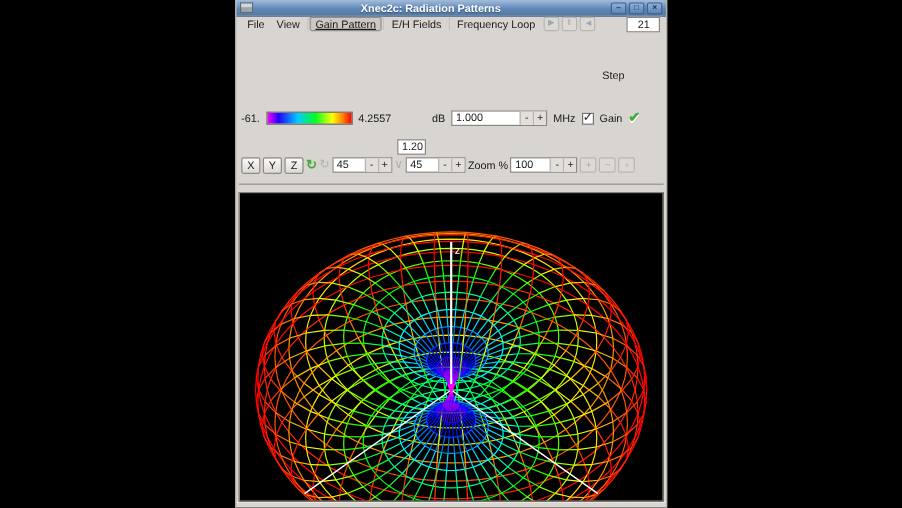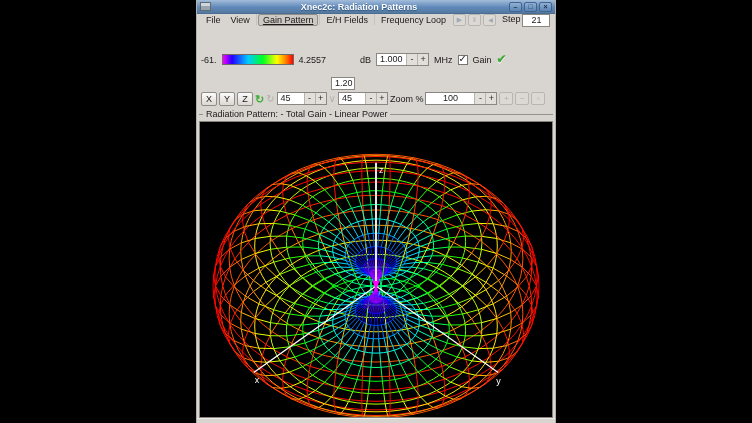--- a/index.html
+++ b/index.html
@@ -21,21 +21,21 @@
     background:linear-gradient(#93b0d3,#5c84b4);border:1px solid #3e6591;border-radius:2px;
     color:#14304e;font-size:7px;line-height:8px;text-align:center;font-weight:bold;}
   
   .menubar{flex:0 0 15px;display:flex;align-items:flex-start;padding:0 4px;white-space:nowrap;}
   .menuitem{padding:1px 5px;}
   .menuitem.active{background:#ccc8c3;border:1px solid #928e89;border-radius:2px;padding:0 4px;text-decoration:underline;}
   .msep{width:1px;height:11px;background:#c6c2bd;margin:0 1px;}
   .loopbtn{width:13px;height:12px;border:1px solid #b9b5b0;border-radius:2px;background:#dcd8d3;
     color:#9fa9b6;font-size:7px;line-height:10px;text-align:center;margin-left:2px;flex:0 0 auto;}
   .loopbtn .dbl{letter-spacing:-2px;font-size:6px;}
-  .step-label{margin-left:4px;padding:0 2px;}
+  .step-label{margin-left:4px;padding:0 2px;margin-top:44px;}
   .entry{background:#fff;border:1px solid #8a8682;height:13px;line-height:11px;padding:0 3px;}
   .step-entry{width:28px;text-align:center;}
   
   .tbar{flex:0 0 17px;display:flex;align-items:center;padding:0 4px;gap:5px;white-space:nowrap;}
   .gradientbar{width:72px;height:11px;border:1px solid #6f6b67;
     background:linear-gradient(to right,#ff00ff 0%,#2200ff 13%,#00ccff 36%,#00ff22 57%,#ffff00 77%,#ff8800 89%,#ff0000 100%);}
   .num-entry{width:24px;text-align:left;margin-top:48px;}
   .spin{display:flex;height:13px;border:1px solid #8a8682;background:#fff;align-items:stretch;}
   .spin .sval{padding:0 3px;line-height:11px;}
   .spin .sbtn{width:11px;border-left:1px solid #b7b3ae;background:#e2ded9;text-align:center;line-height:11px;color:#2a2a2a;}
@@ -87,21 +87,21 @@
     <div class="entry step-entry">21</div>
   </div>
 
   <div class="tbar">
     <div>-61.</div>
     <div class="gradientbar"></div>
     <div>4.2557</div>
     <div class="entry num-entry">1.20</div>
     <div>dB</div>
     <div class="spin">
-      <div class="sval" style="width:29px;">1.000</div>
+      <div class="sval" style="width:56px;">1.000</div>
       <div class="sbtn">-</div>
       <div class="sbtn">+</div>
     </div>
     <div>MHz</div>
     <div class="checkbox">
       <span class="tick">✓</span>
     </div>
     <div>Gain</div>
     <div class="green-check"><span>✔</span></div>
   </div>
@@ -118,32 +118,31 @@
       <div class="sbtn">+</div>
     </div>
     <div class="icon-gray"><span>∨</span></div>
     <div class="spin">
       <div class="sval" style="width:26px;">45</div>
       <div class="sbtn">-</div>
       <div class="sbtn">+</div>
     </div>
     <div>Zoom %</div>
     <div class="spin">
-      <div class="sval" style="width:48px;text-align:center;">100</div>
+      <div class="sval" style="width:32px;">100</div>
       <div class="sbtn">-</div>
       <div class="sbtn">+</div>
     </div>
     <div class="smbtn"><span>+</span></div>
     <div class="smbtn"><span>−</span></div>
     <div class="smbtn"><span>▫</span></div>
   </div>
 
   <div class="framelabel">
     <div class="fl-pre"></div>
-    <div class="fl-text">Radiation Pattern: - Total Gain - Linear Power</div>
     <div class="fl-post"></div>
   </div>
 
   <div class="plotwrap">
     <svg id="pattern-svg" width="354" height="338" viewBox="0 0 354 338">
         <g fill="none" stroke-width="1">
           <path d="M175.9 163.2L175.9 163.2L175.9 163.2L175.9 163.2L176.0 163.2L176.0 163.2L176.0 163.2L176.0 163.2L176.0 163.2L176.0 163.2L176.0 163.2L176.0 163.2L176.0 163.2L176.0 163.2L176.0 163.2L176.1 163.2L176.1 163.2L176.1 163.2L176.1 163.2L176.1 163.2L176.1 163.2L176.1 163.2L176.1 163.2L176.1 163.2L176.1 163.1L176.1 163.1L176.1 163.1L176.1 163.1L176.1 163.1L176.1 163.1L176.1 163.1L176.1 163.1L176.1 163.1L176.1 163.1L176.1 163.1L176.1 163.1L176.1 163.1L176.1 163.1L176.1 163.1L176.1 163.1L176.0 163.1L176.0 163.1L176.0 163.1L176.0 163.1L176.0 163.1L176.0 163.1L176.0 163.1L176.0 163.1L176.0 163.1L176.0 163.1L176.0 163.1L175.9 163.1L175.9 163.1L175.9 163.1L175.9 163.1L175.9 163.1L175.9 163.1L175.9 163.1L175.9 163.1L175.9 163.1L175.9 163.1L175.9 163.1L175.9 163.1L175.9 163.1L175.9 163.1L175.9 163.1L175.9 163.1L175.9 163.2L175.9 163.2L175.9 163.2L175.9 163.2L175.9 163.2L175.9 163.2" stroke="hsl(298,100%,50%)"></path>
           <path d="M175.4 161.0L175.5 161.0L175.5 161.1L175.6 161.1L175.6 161.1L175.7 161.1L175.8 161.2L175.9 161.2L175.9 161.2L176.0 161.2L176.1 161.2L176.1 161.2L176.2 161.2L176.3 161.1L176.4 161.1L176.4 161.1L176.5 161.1L176.5 161.0L176.6 161.0L176.7 161.0L176.7 160.9L176.7 160.9L176.8 160.8L176.8 160.8L176.8 160.7L176.8 160.7L176.9 160.6L176.9 160.6L176.9 160.5L176.8 160.5L176.8 160.4L176.8 160.4L176.8 160.3L176.7 160.3L176.7 160.2L176.7 160.2L176.6 160.2L176.5 160.1L176.5 160.1L176.4 160.1L176.4 160.0L176.3 160.0L176.2 160.0L176.1 160.0L176.1 160.0L176.0 160.0L175.9 160.0L175.9 160.0L175.8 160.0L175.7 160.0L175.6 160.0L175.6 160.1L175.5 160.1L175.5 160.1L175.4 160.2L175.3 160.2L175.3 160.2L175.3 160.3L175.2 160.3L175.2 160.4L175.2 160.4L175.2 160.5L175.1 160.5L175.1 160.6L175.1 160.6L175.2 160.7L175.2 160.7L175.2 160.8L175.2 160.8L175.3 160.9L175.3 160.9L175.3 161.0L175.4 161.0" stroke="hsl(291,100%,50%)"></path>
           <path d="M174.0 158.0L174.2 158.1L174.4 158.2L174.6 158.3L174.8 158.4L175.0 158.4L175.3 158.5L175.5 158.5L175.8 158.5L176.0 158.5L176.2 158.5L176.5 158.5L176.7 158.5L177.0 158.4L177.2 158.4L177.4 158.3L177.6 158.2L177.8 158.1L178.0 158.0L178.2 157.8L178.3 157.7L178.4 157.5L178.6 157.4L178.7 157.2L178.7 157.1L178.8 156.9L178.8 156.7L178.8 156.5L178.8 156.4L178.8 156.2L178.7 156.0L178.7 155.9L178.6 155.7L178.4 155.5L178.3 155.4L178.2 155.3L178.0 155.1L177.8 155.0L177.6 154.9L177.4 154.8L177.2 154.7L177.0 154.7L176.7 154.6L176.5 154.6L176.2 154.6L176.0 154.5L175.8 154.6L175.5 154.6L175.3 154.6L175.0 154.7L174.8 154.7L174.6 154.8L174.4 154.9L174.2 155.0L174.0 155.1L173.8 155.3L173.7 155.4L173.6 155.5L173.4 155.7L173.3 155.9L173.3 156.0L173.2 156.2L173.2 156.4L173.2 156.5L173.2 156.7L173.2 156.9L173.3 157.1L173.3 157.2L173.4 157.4L173.6 157.5L173.7 157.7L173.8 157.8L174.0 158.0" stroke="hsl(280,100%,50%)"></path>
           <path d="M171.4 154.6L171.8 154.9L172.3 155.1L172.7 155.3L173.2 155.5L173.8 155.7L174.3 155.8L174.9 155.9L175.4 155.9L176.0 155.9L176.6 155.9L177.1 155.9L177.7 155.8L178.2 155.7L178.8 155.5L179.3 155.3L179.7 155.1L180.2 154.9L180.6 154.6L181.0 154.3L181.3 154.0L181.6 153.6L181.9 153.3L182.1 152.9L182.3 152.5L182.4 152.1L182.5 151.7L182.5 151.3L182.5 150.9L182.4 150.5L182.3 150.1L182.1 149.8L181.9 149.4L181.6 149.0L181.3 148.7L181.0 148.4L180.6 148.1L180.2 147.8L179.7 147.6L179.3 147.3L178.8 147.2L178.2 147.0L177.7 146.9L177.1 146.8L176.6 146.7L176.0 146.7L175.4 146.7L174.9 146.8L174.3 146.9L173.8 147.0L173.2 147.2L172.7 147.3L172.3 147.6L171.8 147.8L171.4 148.1L171.0 148.4L170.7 148.7L170.4 149.0L170.1 149.4L169.9 149.8L169.7 150.1L169.6 150.5L169.5 150.9L169.5 151.3L169.5 151.7L169.6 152.1L169.7 152.5L169.9 152.9L170.1 153.3L170.4 153.6L170.7 154.0L171.0 154.3L171.4 154.6" stroke="hsl(265,100%,50%)"></path>

